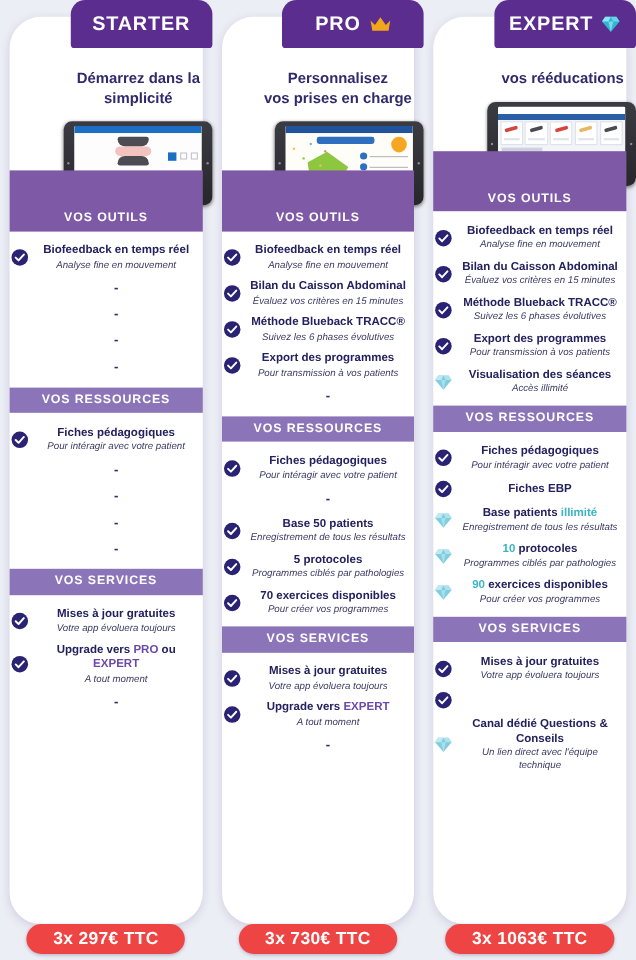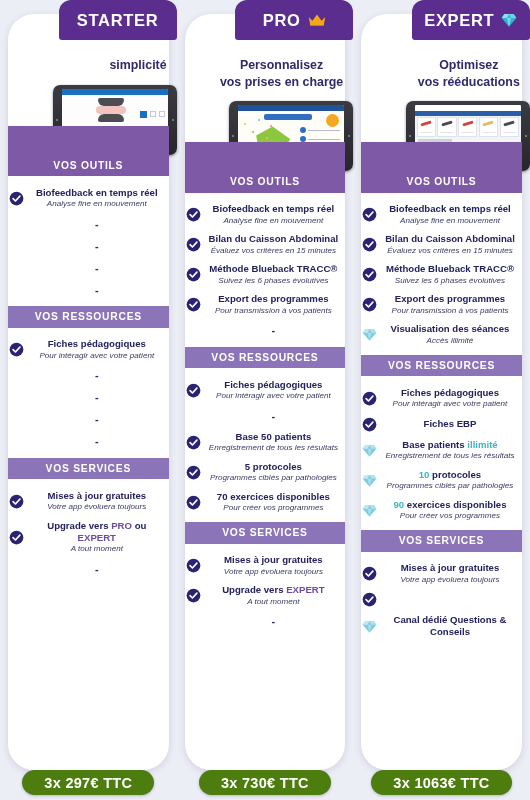--- a/index.html
+++ b/index.html
@@ -217,40 +217,41 @@
   
   .price-wrap {
     position: absolute;
     bottom: 5px;
     left: 0; right: 0;
     z-index: 5;
     display: flex;
     justify-content: center;
   }
   .price {
-    background: #4d7c0f;
+    background: #ef4444;
     color: #fff;
     font-size: 14.5px;
     font-weight: bold;
     letter-spacing: .3px;
     border-radius: 14px;
     padding: 4.5px 22px;
     box-shadow: 0 1px 3px rgba(60,40,100,.3);
   }
 </style>
 </head>
 <body>
 
 <div class="board">
     <div class="col">
       <div class="card"></div>
       <div class="plan-tab">
         <span class="plan-name">STARTER</span>
       </div>
       <div class="tagline">
+        <div>Démarrez dans la</div>
         <div>simplicité</div>
       </div>
       <div class="tablet-wrap">
         <div class="tablet">
           <div class="screen">
             <div class="scr-bar"></div>
             <div class="s1-body">
               <span class="s1-torso"></span>
               <span class="s1-band"></span>
               <span class="s1-torso2"></span>
@@ -586,21 +587,20 @@
       <div class="plan-tab">
         <span class="plan-name">EXPERT</span>
         <span class="gem"><svg viewBox="0 0 24 24" width="16" height="16">
             <path d="M5 3 H19 L23 9 L12 22 L1 9 Z" fill="#2fb6d4"></path>
             <path d="M5 3 H12 L9 9 L1 9 Z" fill="#8fe3f2"></path>
             <path d="M12 3 H19 L23 9 L15 9 Z" fill="#6ad3e8"></path>
             <path d="M9 9 H15 L12 22 Z" fill="#b9edf7" opacity=".6"></path>
           </svg></span>
       </div>
       <div class="tagline">
-        <div>Optimisez</div>
         <div>vos rééducations</div>
       </div>
       <div class="tablet-wrap">
         <div class="tablet">
           <div class="screen">
             <div class="s3-body">
               <div class="s3-nav"></div>
               <div class="s3-grid">
                 <div class="s3-cell">
                   <i style="background:#d4453c"></i>
@@ -774,20 +774,21 @@
         </div>
         <div class="feat">
           <span class="ico"><svg viewBox="0 0 24 24" width="15" height="15">
               <path d="M5 3 H19 L23 9 L12 22 L1 9 Z" fill="#7fcde0"></path>
               <path d="M5 3 H12 L9 9 L1 9 Z" fill="#bfe8f2"></path>
               <path d="M12 3 H19 L23 9 L15 9 Z" fill="#bfe8f2" opacity=".75"></path>
               <path d="M9 9 H15 L12 22 Z" fill="#ffffff" opacity=".35"></path>
             </svg></span>
           <div class="feat-txt">
             <div class="feat-title">Canal dédié Questions &amp; Conseils</div>
+            <div class="feat-sub">Un lien direct avec l'équipe technique</div>
           </div>
         </div>
       </div>
       <div class="price-wrap">
         <div class="price">3x 1063€ TTC</div>
       </div>
     </div>
   </div>
 
 </body></html>

